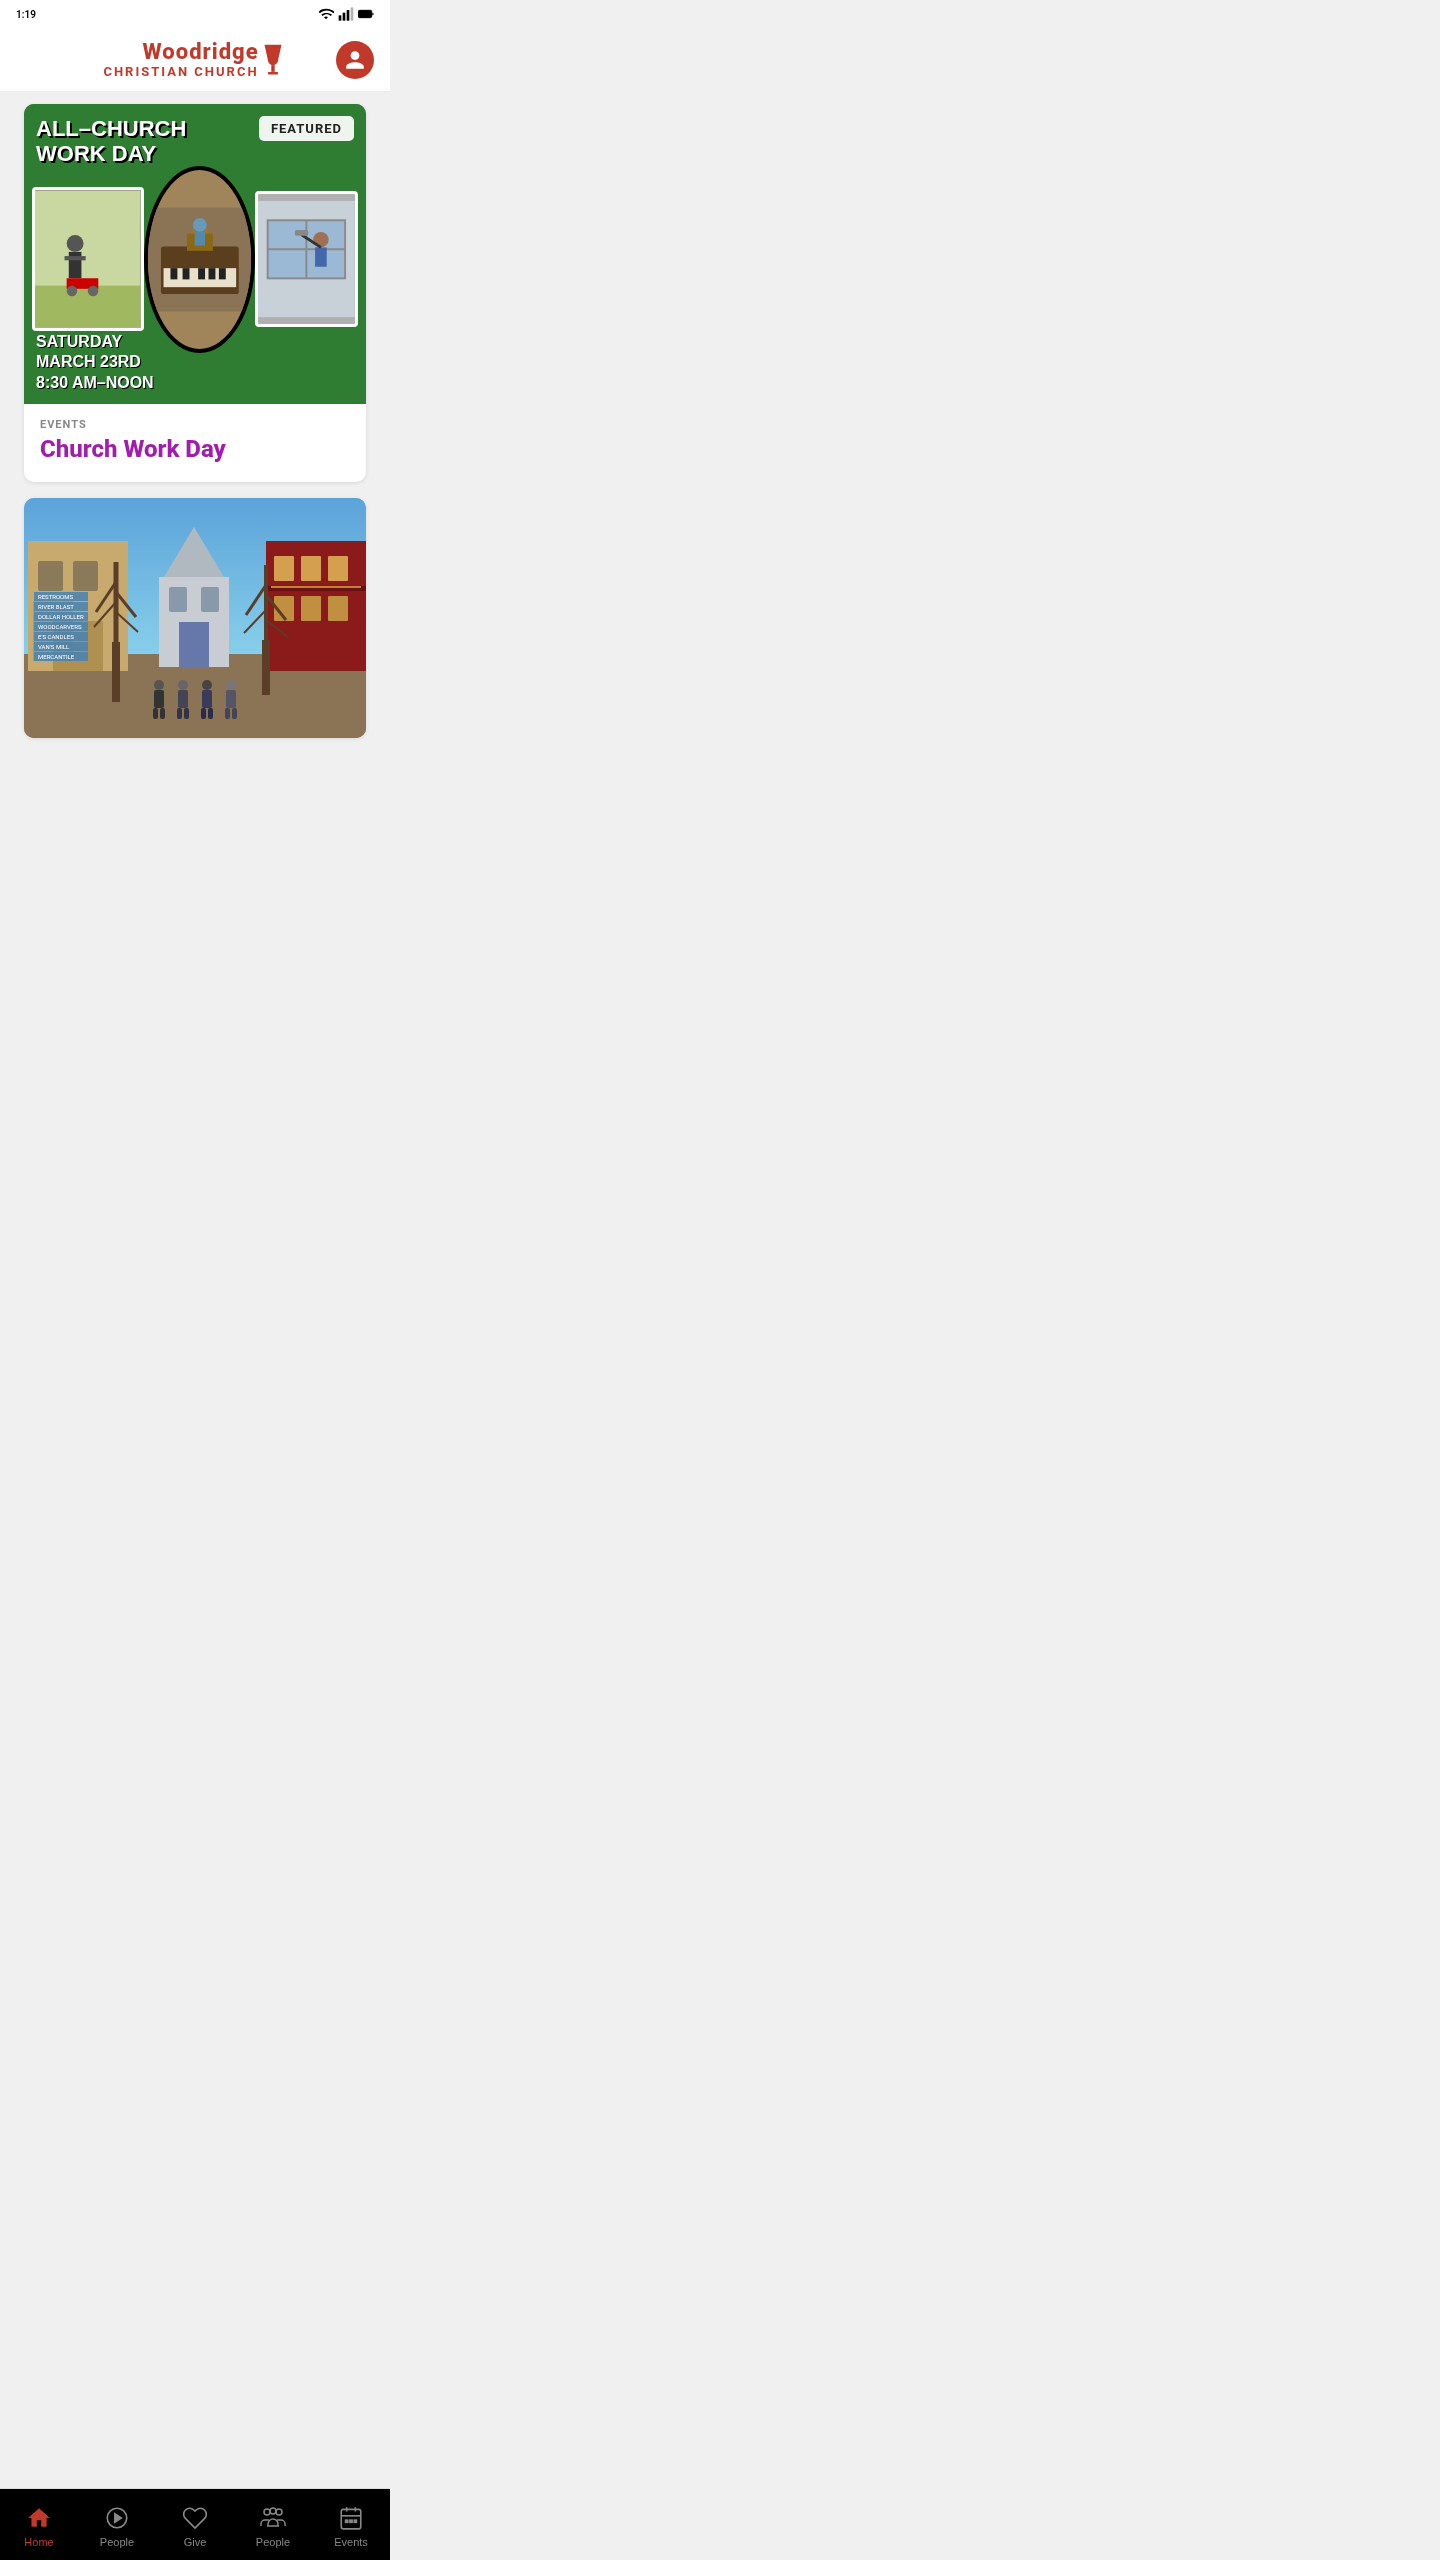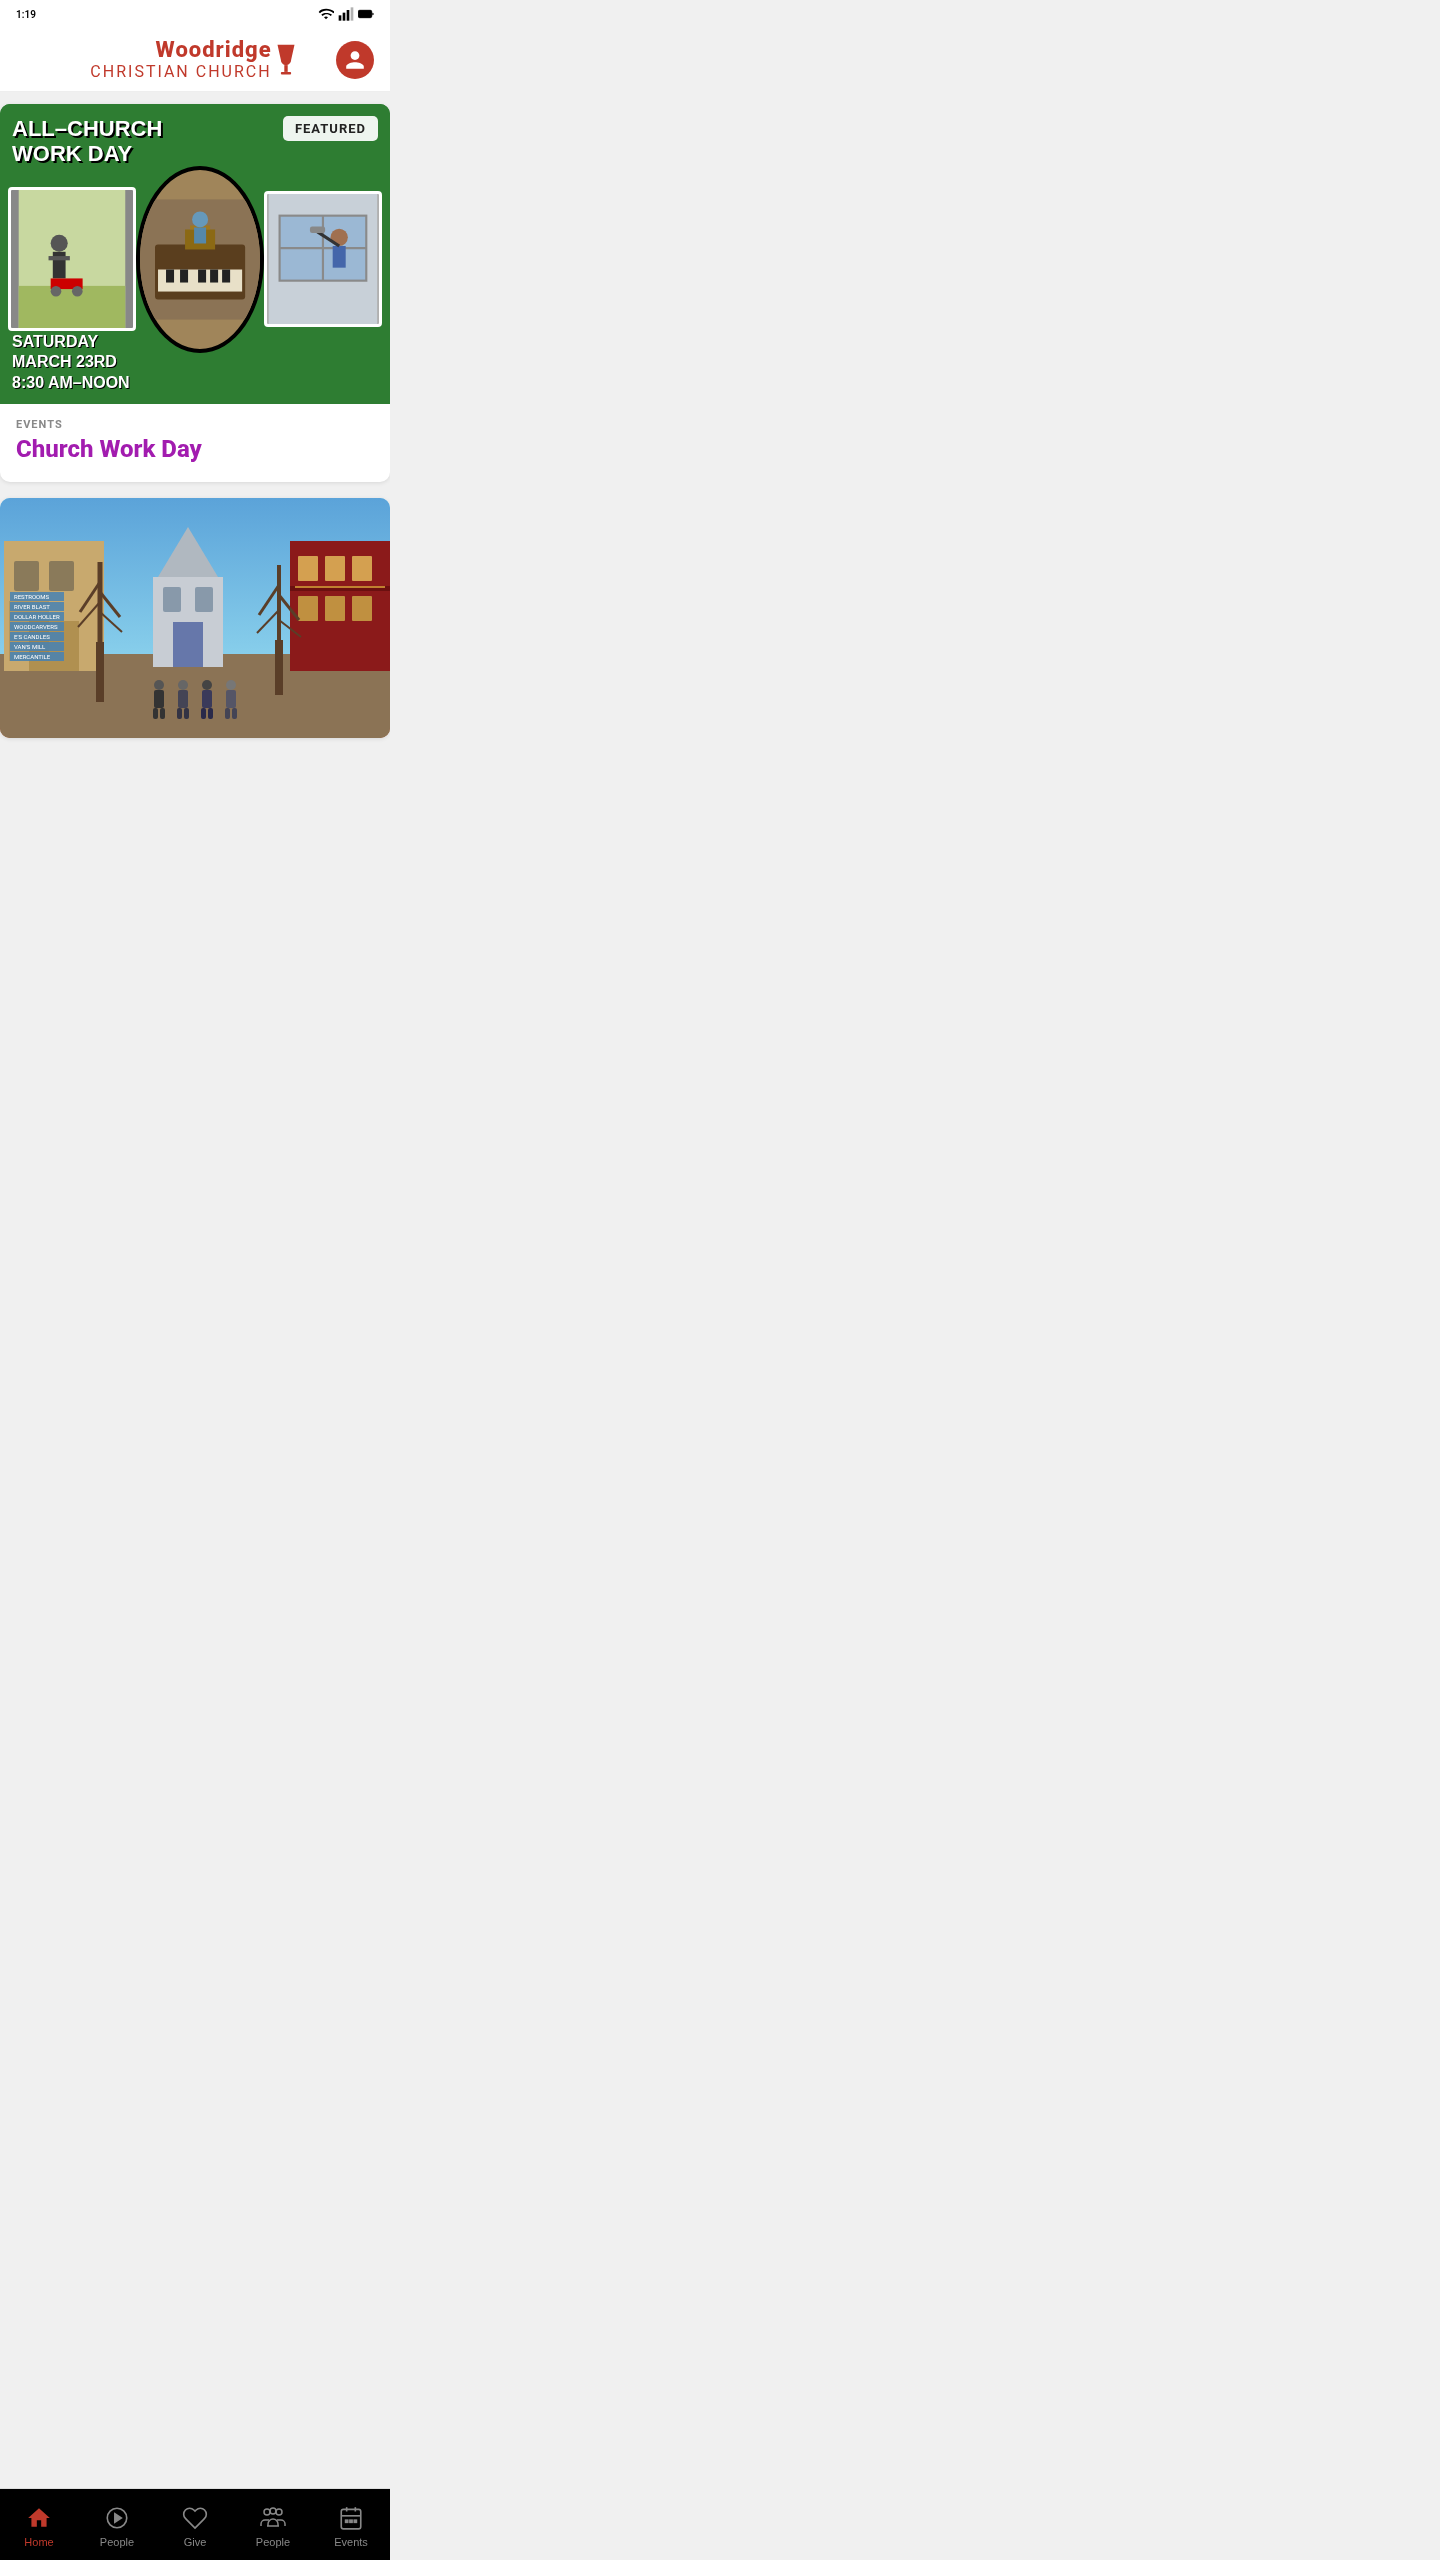--- a/index.html
+++ b/index.html
@@ -64,22 +64,22 @@
 
     .logo-woodridge {
       font-size: 22px;
       font-weight: 800;
       color: #c0392b;
       line-height: 1.1;
       letter-spacing: 1px;
     }
 
     .logo-christian-church {
-      font-size: 16px;
-      font-weight: 400;
+      font-size: 13px;
+      font-weight: 700;
       color: #c0392b;
       letter-spacing: 2px;
       text-transform: uppercase;
     }
 
     .logo-chalice {
       width: 28px;
       height: 34px;
     }
 
@@ -100,21 +100,21 @@
       border-radius: 50%;
       background: #c0392b;
       display: flex;
       align-items: center;
       justify-content: center;
     }
 
     
     .content {
       background: #f0f0f0;
-      padding: 12px 0;
+      padding: 12px 24px;
       padding-bottom: 80px;
     }
 
     
     .card {
       background: #fff;
       border-radius: 10px;
       overflow: hidden;
       margin-bottom: 16px;
       box-shadow: 0 1px 4px rgba(0,0,0,0.1);

